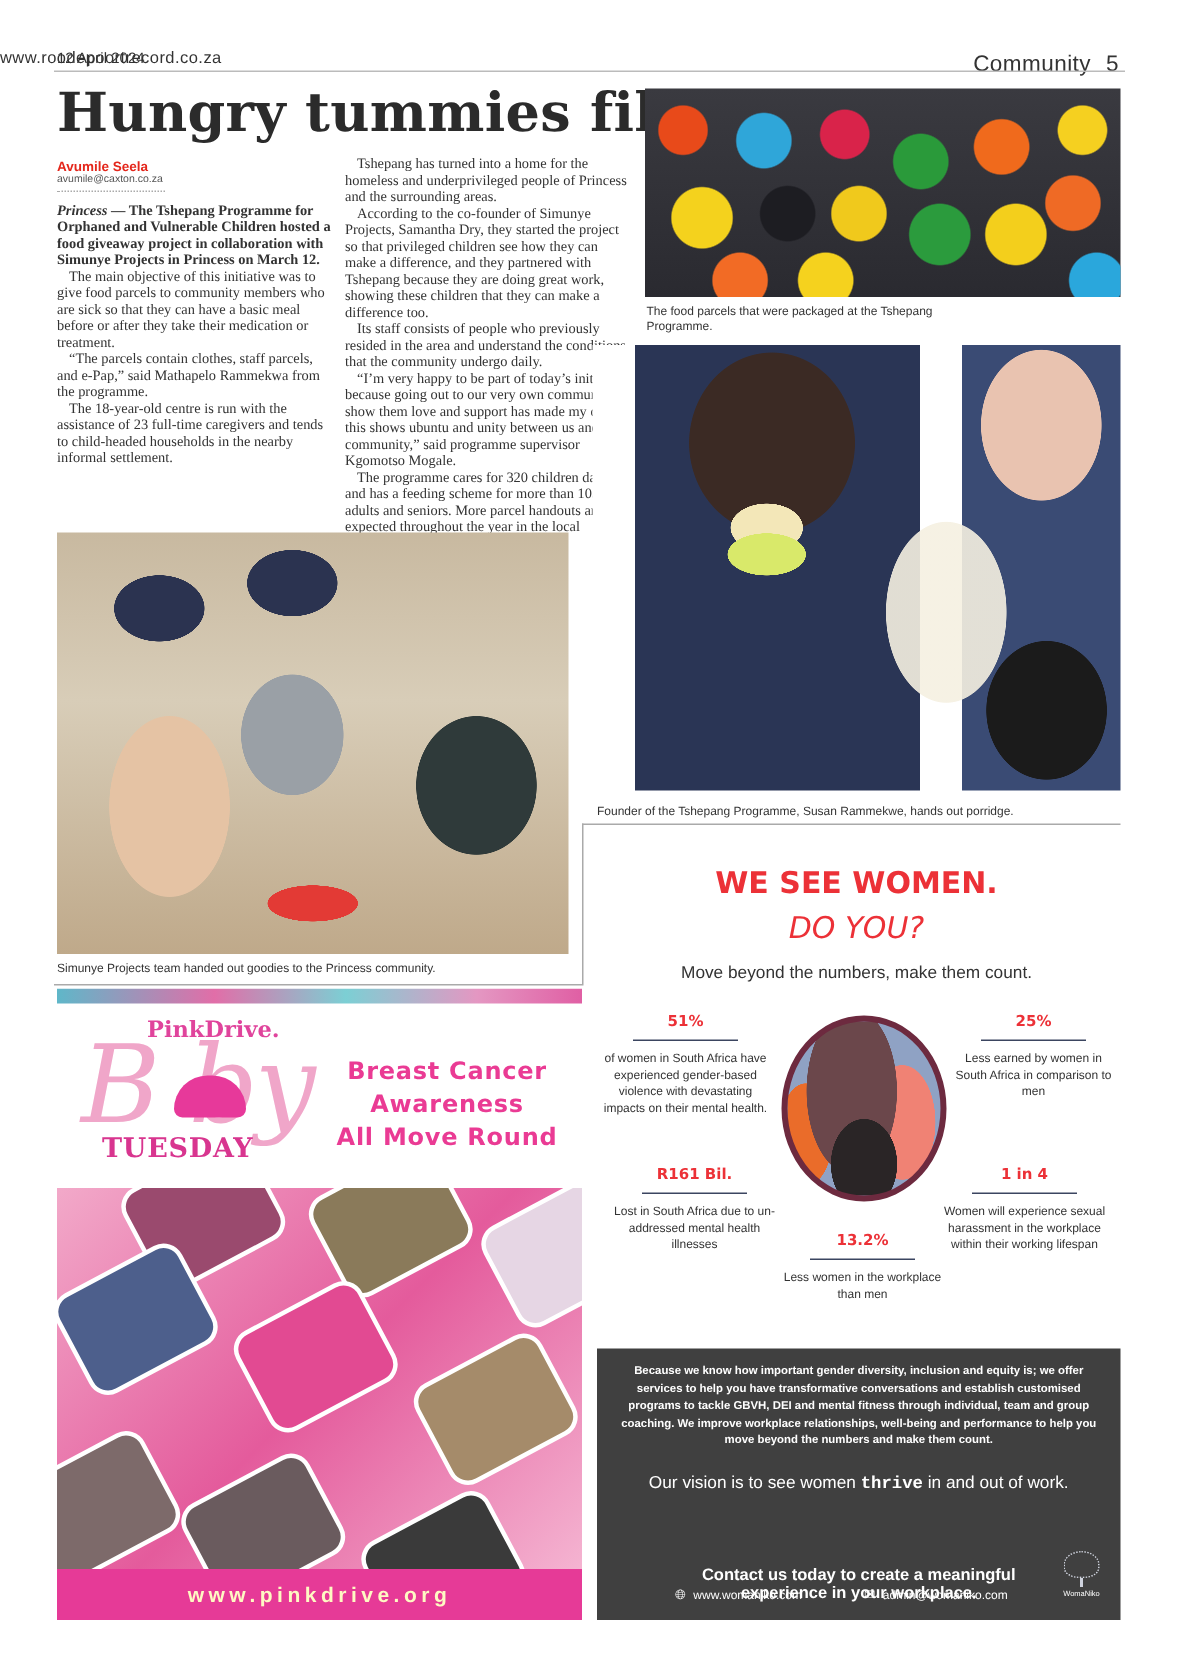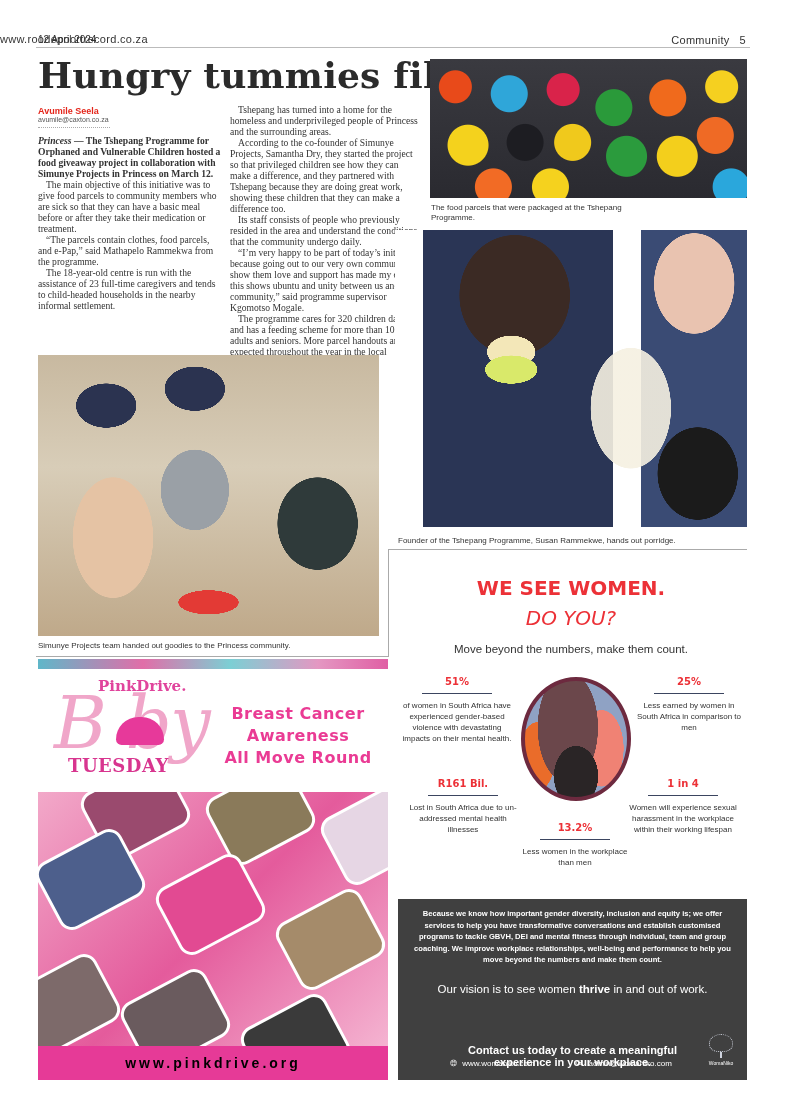--- a/index.html
+++ b/index.html
@@ -4,21 +4,21 @@
 <style>
   * { box-sizing: border-box; margin: 0; padding: 0; }
   html, body { width: 786px; height: 1113px; background: #fff; overflow: hidden; }
   body { position: relative; font-family: "Liberation Sans", sans-serif; color: #222; }
 
   .abs { position: absolute; }
 
   
   .hdr-date { left: 38px; top: 34px; font-size: 10px; color: #333; }
   .hdr-url { left: 0; width: 786px; top: 33px; text-align: left; font-size: 11px; letter-spacing: 0.3px; color: #333; }
-  .hdr-sec { right: 40px; top: 34px; font-size: 11px; color: #333; letter-spacing: 0.3px; }
+  .hdr-sec { right: 40px; top: 34px; font-size: 15px; color: #333; letter-spacing: 0.3px; }
   .hdr-sec .pg { margin-left: 10px; }
   .hdr-rule { left: 36px; top: 47px; width: 714px; height: 1px; background: #bbb; }
 
   
   .headline { left: 38px; top: 54px; font-family: "DejaVu Serif", serif; font-size: 36px; color: #2b2b2b; letter-spacing: 0.2px; }
 
   
   .byline-name { left: 38px; top: 106px; font-size: 9px; color: #e4261b; font-weight: bold; }
   .byline-mail { left: 38px; top: 116px; font-size: 7px; color: #555; }
   .byline-rule { left: 38px; top: 127px; width: 72px; border-top: 1px dotted #aaa; }
@@ -86,21 +86,21 @@
   
   .pd { left: 38px; top: 659px; width: 350px; height: 421px; background: #fff; overflow: hidden; }
   .pd-strip { left: 0; top: 0; width: 100%; height: 10px; background: linear-gradient(90deg, #5fb7c9, #e16ea8 30%, #7ccfd4 55%, #e497c2 80%, #e05fa4); }
   .pd-logo-top { left: 60px; top: 18px; font-family: "DejaVu Serif", serif; font-size: 15px; color: #e0449c; font-weight: bold; }
   .pd-logo-big { left: 16px; top: 22px; font-family: "DejaVu Serif", serif; font-style: italic; font-size: 72px; color: #f0a6c9; letter-spacing: -2px; }
   .pd-bra { left: 78px; top: 58px; width: 48px; height: 28px; background: #e7399a; border-radius: 24px 24px 6px 6px; }
   .pd-tuesday { left: 30px; top: 96px; font-family: "DejaVu Serif", serif; font-size: 18px; font-weight: bold; color: #d8358f; letter-spacing: 0.5px; }
   .pd-tag { left: 185px; top: 44px; width: 150px; text-align: center; font-family: "DejaVu Sans", sans-serif; font-weight: bold; font-size: 16px; line-height: 22px; color: #ea3b94; letter-spacing: 0.5px; }
   .pd-collage { left: 0; top: 133px; width: 350px; height: 265px; background: linear-gradient(135deg, #f2a9c9, #e45b9c 50%, #f5b7d3); overflow: hidden; }
   .pd-tile { position: absolute; width: 95px; height: 75px; border: 3px solid #fff; border-radius: 14px; transform: rotate(-28deg); }
-  .pd-url { left: 0; top: 387px; width: 100%; height: 50px; background: #e63a97; color: #000000; font-weight: bold; font-size: 14px; letter-spacing: 3px; text-align: center; line-height: 34px; }
+  .pd-url { left: 0; top: 387px; width: 100%; height: 50px; background: #e63a97; color: #fef9c3; font-weight: bold; font-size: 14px; letter-spacing: 3px; text-align: center; line-height: 34px; }
 
   
   .wk-title1 { left: 395px; top: 576px; width: 352px; text-align: center; font-family: "DejaVu Sans", sans-serif; font-weight: bold; font-size: 20px; color: #ec3137; }
   .wk-title2 { left: 395px; top: 606px; width: 352px; text-align: center; font-family: "DejaVu Sans", sans-serif; font-weight: normal; font-style: italic; font-size: 20px; color: #ec3137; }
   .wk-sub { left: 395px; top: 643px; width: 352px; text-align: center; font-size: 11.5px; color: #333; }
 
   .stat { text-align: center; width: 110px; }
   .stat .num { font-family: "DejaVu Sans", sans-serif; font-weight: bold; font-size: 10px; color: #ec3137; }
   .stat .bar { width: 70px; height: 1px; background: #3b4560; margin: 6px auto 6px; }
   .stat .desc { font-size: 8px; line-height: 11px; color: #333; }
@@ -114,21 +114,21 @@
     background:
       radial-gradient(ellipse 22px 30px at 50% 82%, #2a2526 0 100%, transparent 101%),
       radial-gradient(ellipse 30px 55px at 42% 40%, #6b474b 0 100%, transparent 101%),
       radial-gradient(ellipse 22px 38px at 75% 58%, #f08274 0 100%, transparent 101%),
       radial-gradient(ellipse 18px 34px at 12% 65%, #ea6c2a 0 100%, transparent 101%),
       #8fa2c4; }
 
   .wk-box { left: 398px; top: 899px; width: 349px; height: 181px; background: #404040; color: #fff; text-align: center; }
   .wk-body { left: 14px; top: 9px; width: 321px; font-size: 7.6px; line-height: 11.5px; font-weight: bold; }
   .wk-vision { left: 30px; top: 82px; width: 289px; font-size: 11.5px; line-height: 17px; }
-  .wk-vision b { font-weight: bold; }
+  .wk-vision b { font-weight: bold; font-family: Liberation Mono, monospace; }
   .wk-contact { left: 40px; top: 118px; width: 269px; font-size: 11px; line-height: 11.5px; font-weight: bold; margin-top: 28px; }
   .wk-web { left: 52px; top: 159px; font-size: 8px; }
   .wk-mail { left: 178px; top: 159px; font-size: 8px; }
   .wk-ico { display: inline-block; margin-right: 5px; font-size: 9px; }
   .wk-logo { left: 306px; top: 135px; width: 34px; height: 40px; text-align: center; }
   .wk-tree { width: 24px; height: 18px; margin: 0 auto; border-radius: 50% 50% 40% 40%; border: 1px dotted #cfd3de; }
   .wk-trunk { width: 2px; height: 6px; background: #cfd3de; margin: 0 auto; }
   .wk-logo-name { font-size: 5px; color: #fff; margin-top: 2px; }
 </style>
 </head>
@@ -140,21 +140,21 @@
 <div class="abs hdr-rule"></div>
 
 <h1 class="abs headline">Hungry tummies filled</h1>
 <div class="abs byline-name">Avumile Seela</div>
 <div class="abs byline-mail">avumile@caxton.co.za</div>
 <div class="abs byline-rule"></div>
 
 <div class="abs col col1">
   <p class="intro"><i>Princess</i><span> — The Tshepang Programme for Orphaned and Vulnerable Children hosted a food giveaway project in collaboration with Simunye Projects in Princess on March 12.</span></p>
   <p>The main objective of this initiative was to give food parcels to community members who are sick so that they can have a basic meal before or after they take their medication or treatment.</p>
-  <p>“The parcels contain clothes, food parcels, and e-Pap,” said Mathapelo Rammekwa from the programme.</p>
+  <p>“The parcels contain clothes, staff parcels, and e-Pap,” said Mathapelo Rammekwa from the programme.</p>
   <p>The 18-year-old centre is run with the assistance of 23 full-time caregivers and tends to child-headed households in the nearby informal settlement.</p>
 </div>
 
 <div class="abs col col2">
   <p>Tshepang has turned into a home for the homeless and underprivileged people of Princess and the surrounding areas.</p>
   <p>According to the co-founder of Simunye Projects, Samantha Dry, they started the project so that privileged children see how they can make a difference, and they partnered with Tshepang because they are doing great work, showing these children that they can make a difference too.</p>
   <p>Its staff consists of people who previously resided in the area and understand the conditions that the community undergo daily.</p>
   <p>“I’m very happy to be part of today’s initiative because going out to our very own community to show them love and support has made my day as this shows ubuntu and unity between us and the community,” said programme supervisor Kgomotso Mogale.</p>
   <p>The programme cares for 320 children daily and has a feeding scheme for more than 105 adults and seniors. More parcel handouts are expected throughout the year in the local informal settlements.</p>
 </div>

